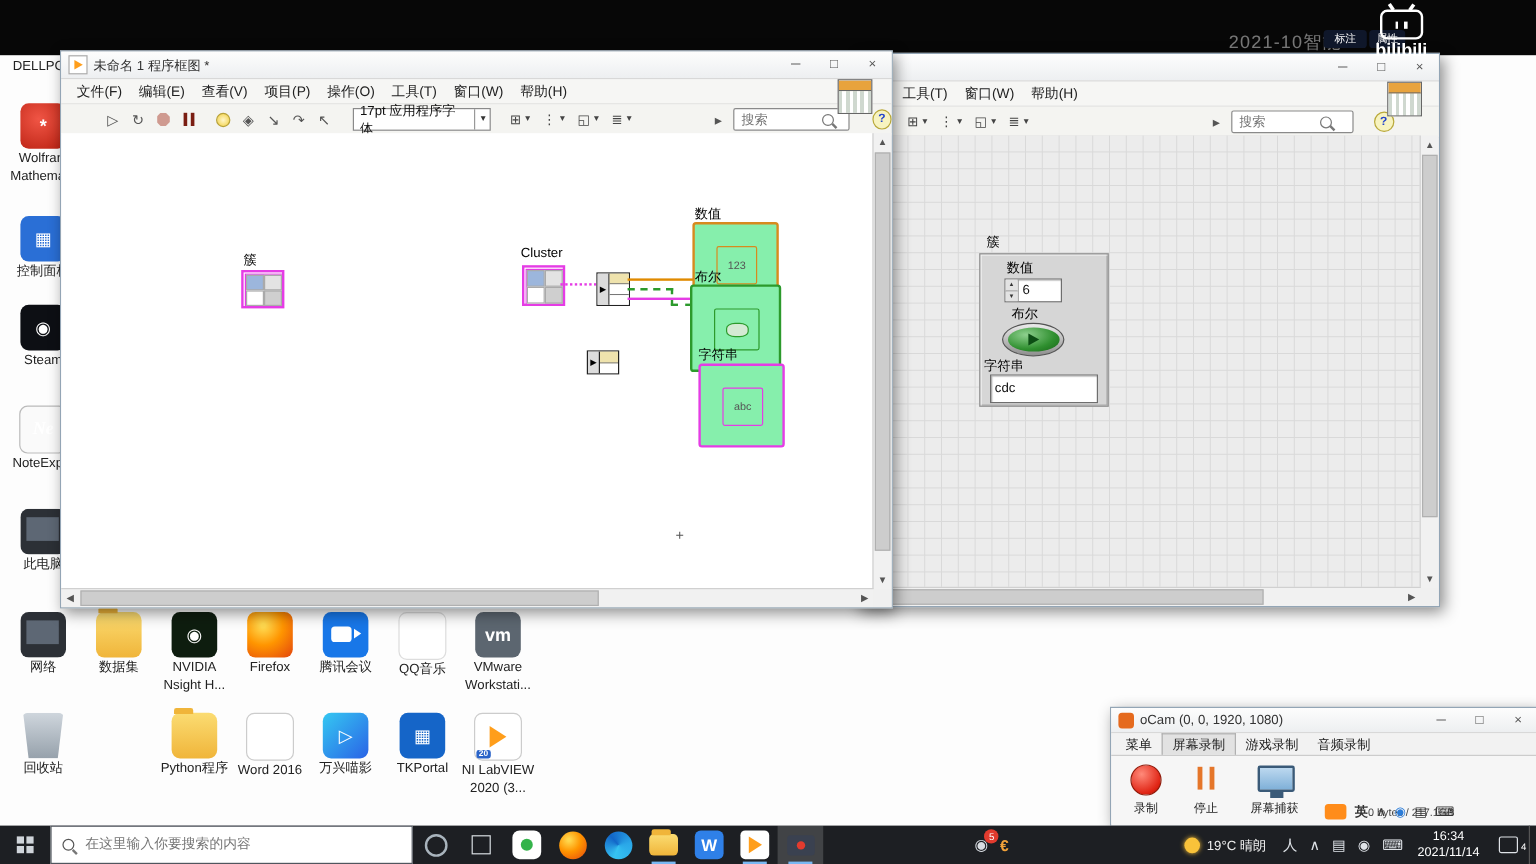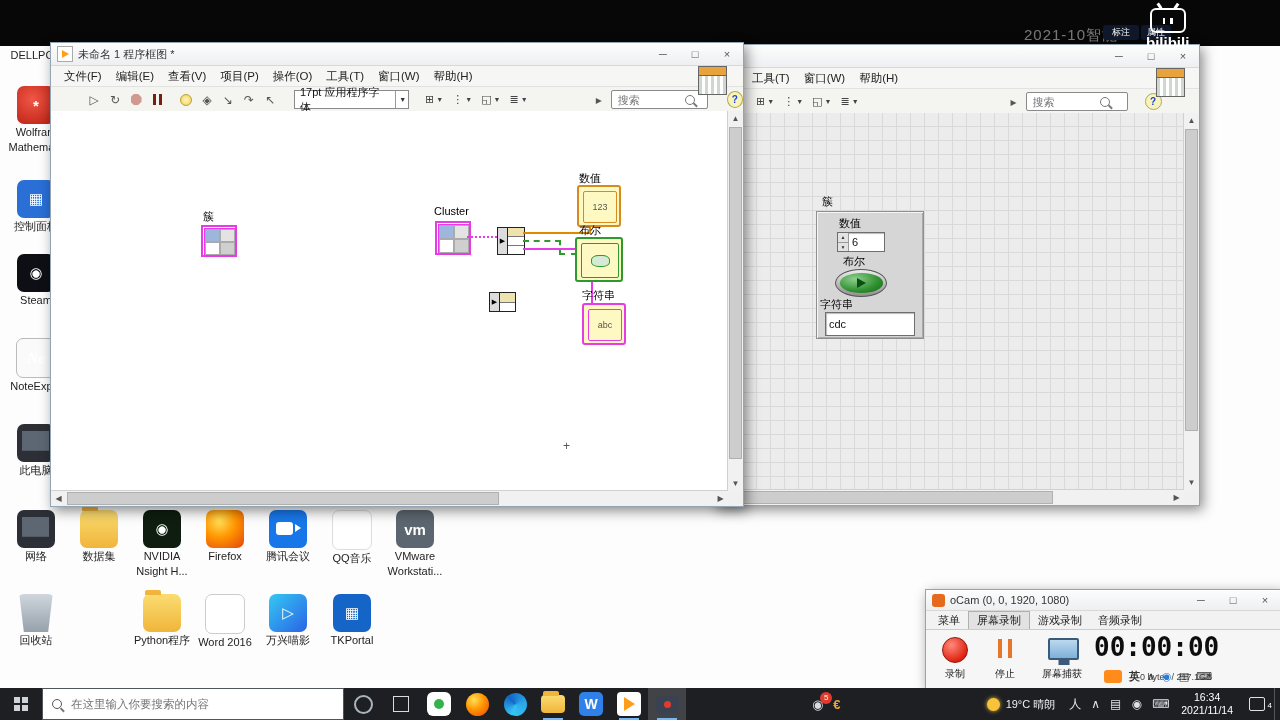--- a/index.html
+++ b/index.html
@@ -87,21 +87,21 @@
   .term{position:absolute;border:2px solid #e53ce5;background:#fff;padding:1px}
   .term .inner{width:100%;height:100%;border:1px solid #e53ce5;display:grid;grid-template-columns:1fr 1fr;grid-template-rows:1fr 1fr}
   .term .inner i{border:1px solid #aaa}
   .ca{background:#9cb6dc}.cb{background:#e3e3e3}.cc{background:#fff}.cd{background:#cfcfcf}
   .node-ub{position:absolute;background:#fff;border:1px solid #222;display:flex}
   .node-ub .in{width:9px;display:flex;align-items:center;justify-content:center;background:#dcdcdc;border-right:1px solid #222;font-size:7px;color:#000}
   .node-ub .cells{flex:1;display:flex;flex-direction:column}
   .node-ub .cells i{flex:1;border-bottom:1px solid #777;background:#fff}
   .node-ub .cells i:first-child{background:#efe3ad}
   .node-ub .cells i:last-child{border-bottom:0}
-  .ind{position:absolute;border-radius:3px;padding:4px;background:#fef9c3}
+  .ind{position:absolute;border-radius:3px;padding:18px;background:#86efac}
   .ind .inner{width:100%;height:100%;border-radius:2px;display:flex;align-items:center;justify-content:center;font-size:9px;color:#555;gap:1px}
   .ind.num{border:2px solid #d78a1e}.ind.num .inner{border:1px solid #d78a1e}
   .ind.bool{border:2px solid #2c9a2c}.ind.bool .inner{border:1px solid #2c9a2c}
   .ind.str{border:2px solid #e53ce5}.ind.str .inner{border:1px solid #e53ce5}
   .led{width:17px;height:10px;border:1px solid #2c9a2c;border-radius:40%;background:#d4ead4}
   .wire{position:absolute}
   .w-or{background:#e08a00;height:2px}.w-orv{background:#e08a00;width:2px}
   .w-gr{height:0;border-top:2px dashed #2c9a2c}.w-grv{width:0;border-left:2px dashed #2c9a2c}
   .w-pk{background:#e53ce5;height:2px}.w-pkv{background:#e53ce5;width:2px}
   .w-dot{height:0;border-top:2px dotted #e53ce5}
@@ -280,20 +280,28 @@
     <div class="dlabel">Word 2016</div>
   </div>
   <div class="dicon" style="left:256px;top:594px">
     <div class="img i-wxmy">▷</div>
     <div class="dlabel">万兴喵影</div>
   </div>
   <div class="dicon" style="left:320px;top:594px">
     <div class="img i-tkportal">▦</div>
     <div class="dlabel">TKPortal</div>
   </div>
+  <div class="dicon" style="left:383px;top:594px">
+    <div class="img i-nilv">
+      <i class="lv-arrow"></i>
+      <span class="badge20">20</span>
+    </div>
+    <div class="dlabel">NI LabVIEW</div>
+    <div class="dlabel">2020 (3...</div>
+  </div>
 
   <div class="win" style="left:714px;top:44px;width:484px;height:460px;z-index:10">
     <div class="tbar">
       <div class="wbtns">
         <div class="wbtn">─</div>
         <div class="wbtn">□</div>
         <div class="wbtn">×</div>
       </div>
     </div>
     <div class="mbar" style="padding-left:30px">
@@ -533,21 +541,20 @@
       <span class="otab">游戏录制</span>
       <span class="otab">音频录制</span>
     </div>
     <div class="obody">
       <div class="recbtn" style="left:16px;top:7px"></div>
       <div class="obtnlabel" style="left:8px;top:37px;width:42px">录制</div>
       <div class="pausebtn" style="left:72px;top:9px"></div>
       <div class="obtnlabel" style="left:58px;top:37px;width:42px">停止</div>
       <div class="monbtn" style="left:122px;top:8px"></div>
       <div class="obtnlabel" style="left:106px;top:37px;width:60px">屏幕捕获</div>
-      <div class="timer" style="left:168px;top:2px">00:00:00</div>
       <div class="ostatus" style="left:214px;top:42px">0 bytes / 217.1GB</div>
     </div>
   </div>
 
   <div class="floatstrip">
     <span class="btv"></span>
     <span class="fsico" style="font-weight:bold">英</span>
     <span class="fsico">∧</span>
     <span class="fsico" style="color:#2b7cd8">◉</span>
     <span class="fsico">▤</span>

